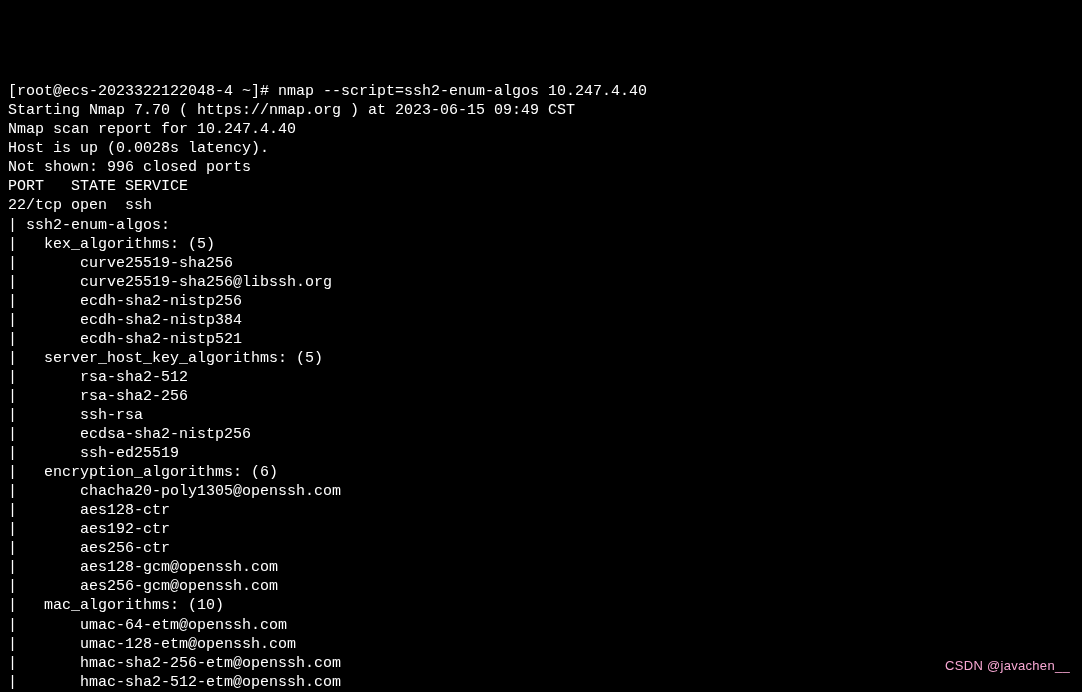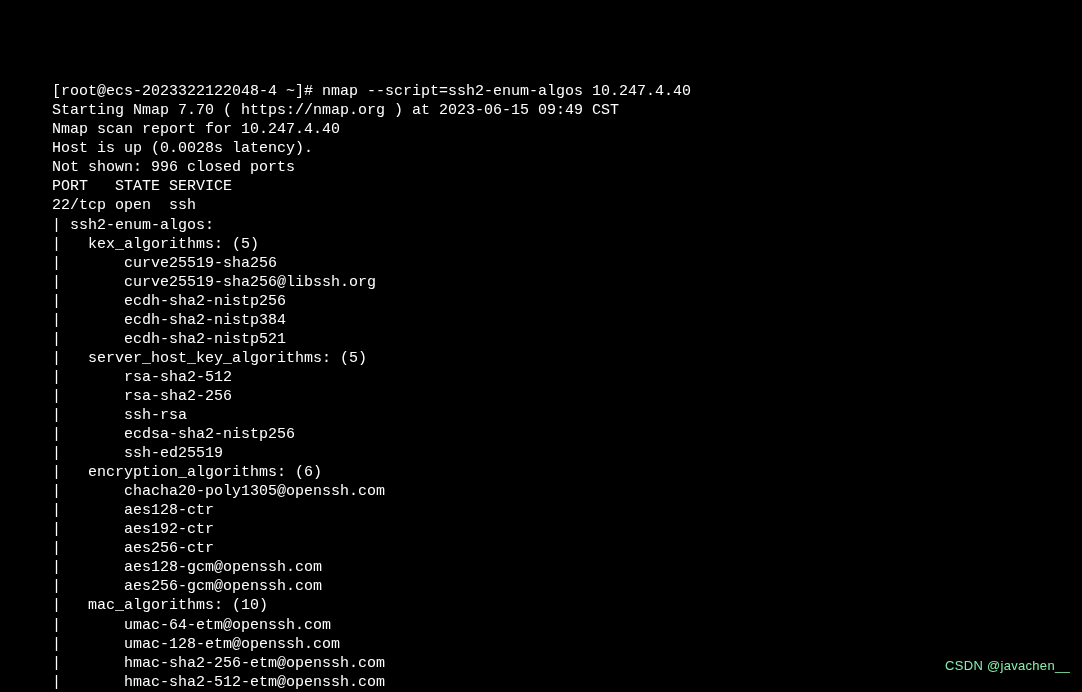--- a/index.html
+++ b/index.html
@@ -15,27 +15,26 @@
       line-height: 1.27;
       padding: 6px 8px;
       width: 1082px;
       height: 692px;
       overflow: hidden;
       position: relative;
       white-space: pre;
     }
     .line {
       display: block;
-      margin-left: 44px;
     }
     .watermark {
       position: absolute;
       bottom: 18px;
       right: 12px;
-      color: #86efac;
+      color: #f9a8d4;
       font-family: Arial, sans-serif;
       font-size: 13px;
       letter-spacing: 0.3px;
     }
   </style>
 </head>
 <body>
 
 
 

